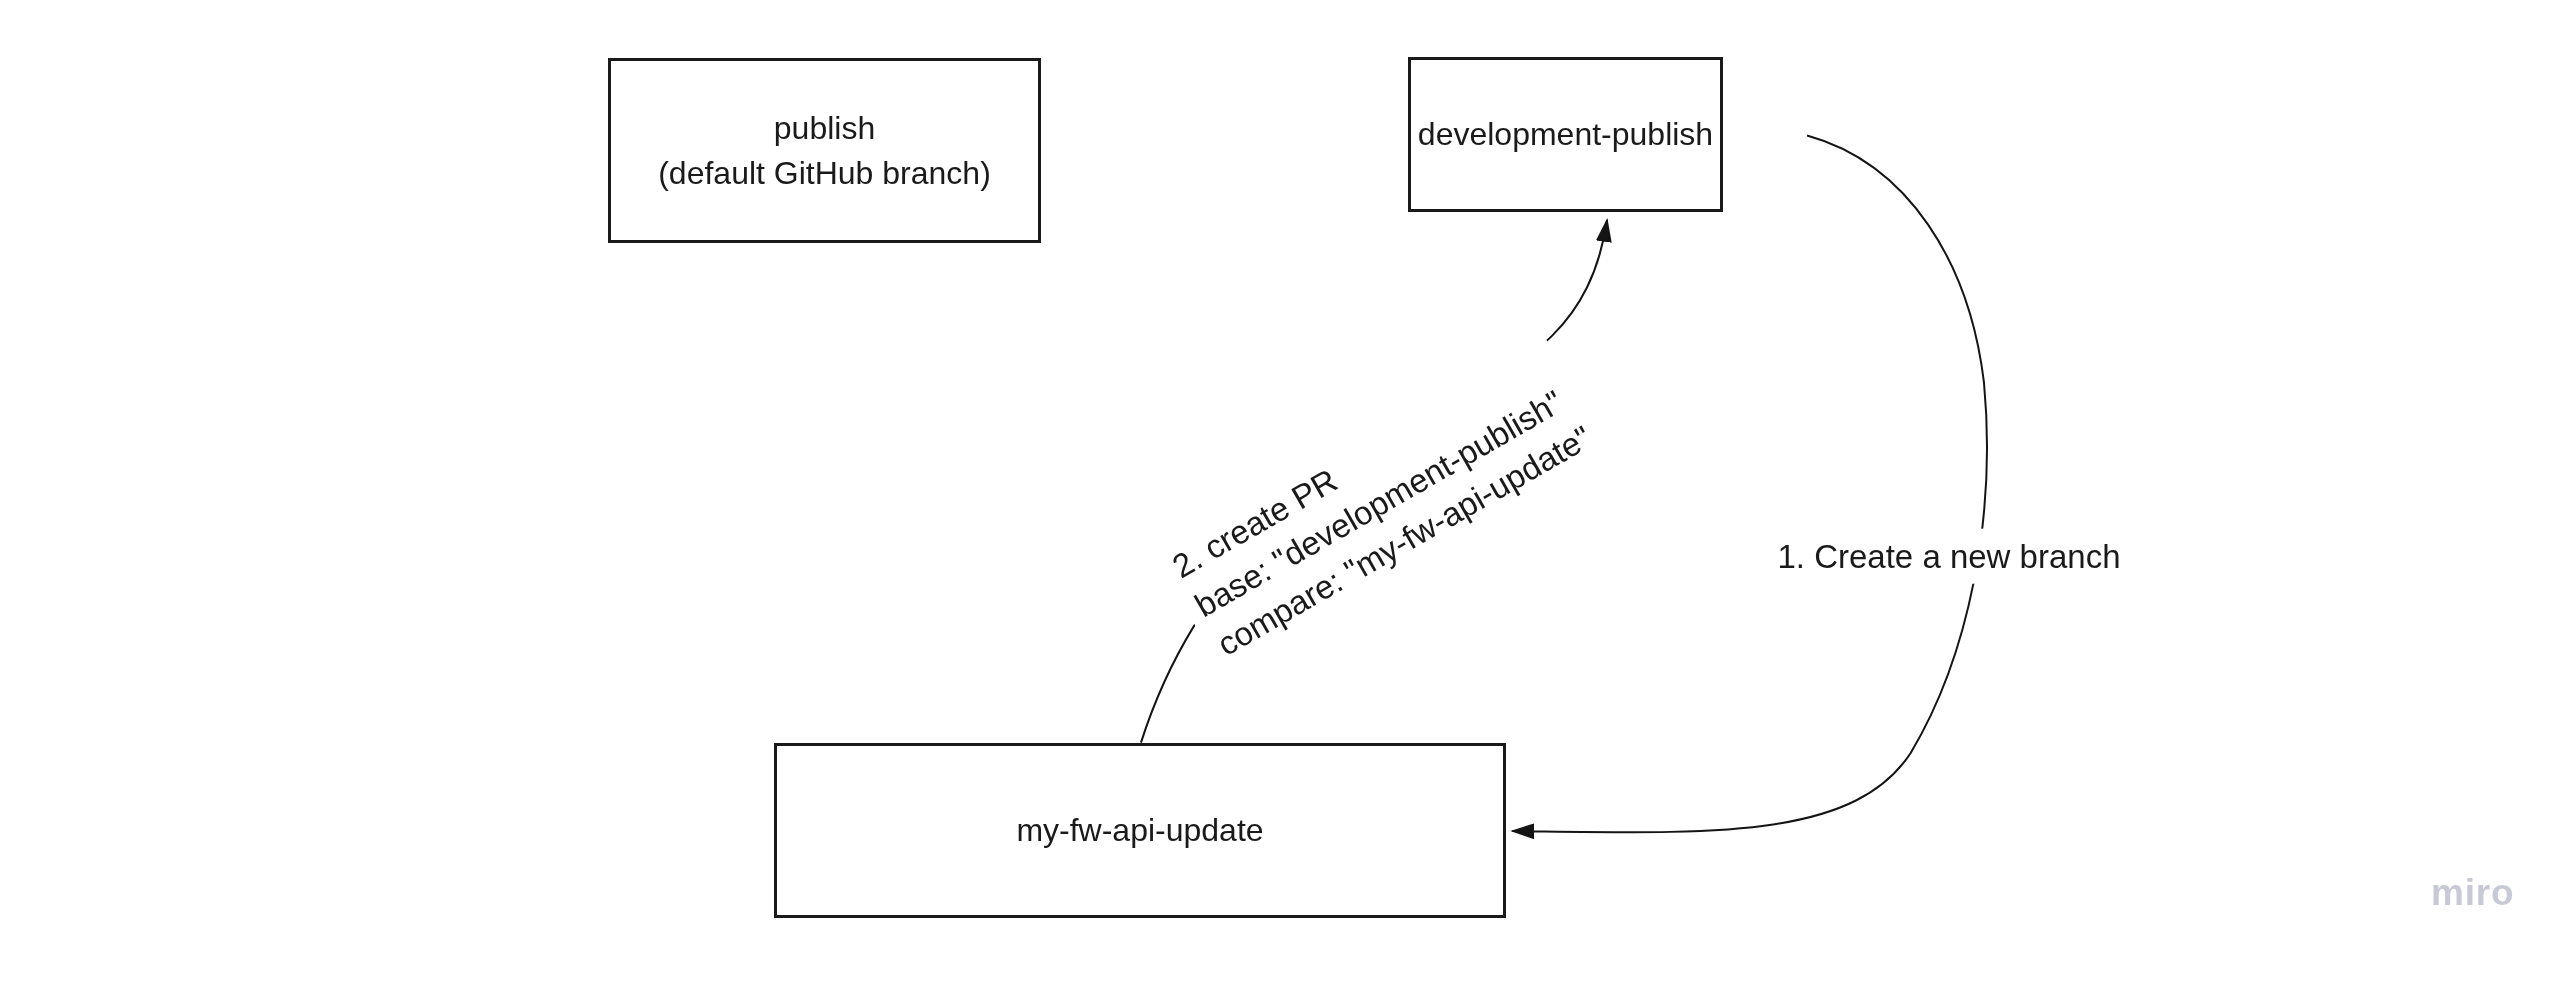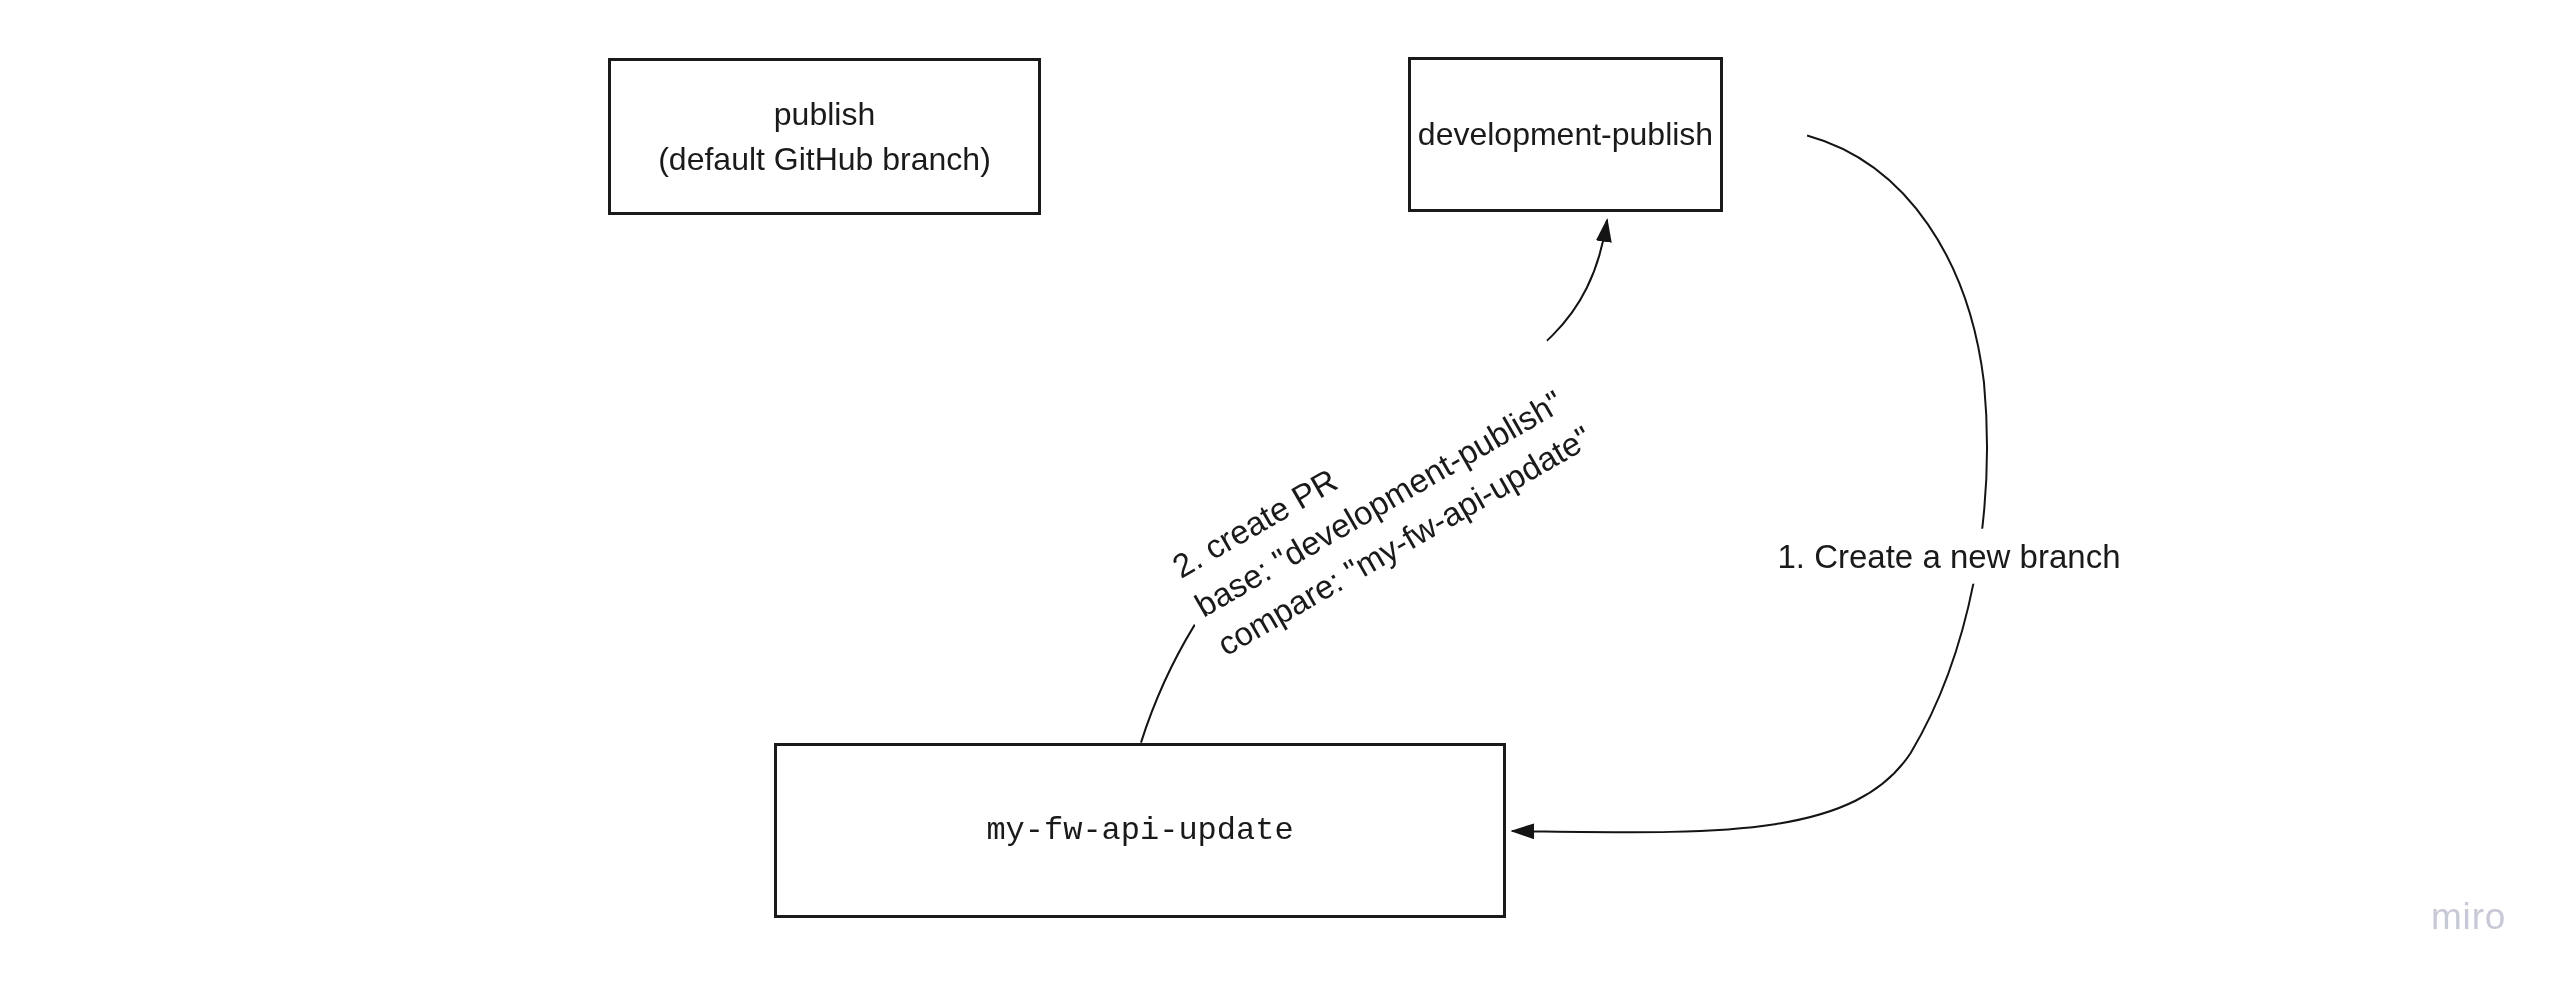--- a/index.html
+++ b/index.html
@@ -30,23 +30,23 @@
     border: 3.2px solid var(--ink);
     display: flex;
     flex-direction: column;
     align-items: center;
     justify-content: center;
     text-align: center;
     font-size: 32px;
     line-height: 45px;
     z-index: 3;
   }
-  .node-publish        { left: 608px;  top: 58px;  width: 433px; height: 157px; }
+  .node-publish        { left: 608px;  top: 58px;  width: 433px; height: 185px; }
   .node-dev-publish    { left: 1408px; top: 57px;  width: 315px; height: 155px; }
-  .node-my-fw          { left: 774px;  top: 743px; width: 732px; height: 175px; font-family: Liberation Mono, monospace; }
+  .node-my-fw          { left: 774px;  top: 743px; width: 732px; height: 175px; }
   .connector-label {
     position: absolute;
     background: var(--canvas-bg);
     font-size: 33px;
     line-height: 45px;
     white-space: nowrap;
     z-index: 2;
   }
   .label-create-branch {
     left: 1949px;
@@ -57,23 +57,23 @@
   .label-create-pr {
     left: 1382px;
     top: 502px;
     transform: translate(-50%, -50%) rotate(-30deg);
     text-align: left;
     padding: 6.4px 11px;
   }
   .watermark {
     position: absolute;
     left: 2431px;
-    top: 896px;
+    top: 872px;
     font-size: 37px;
-    font-weight: 400;
+    font-weight: 700;
     letter-spacing: 0.8px;
     color: var(--watermark-color);
     z-index: 0;
     user-select: none;
     text-align: center;
   }
 </style>
 </head>
 <body>
 

